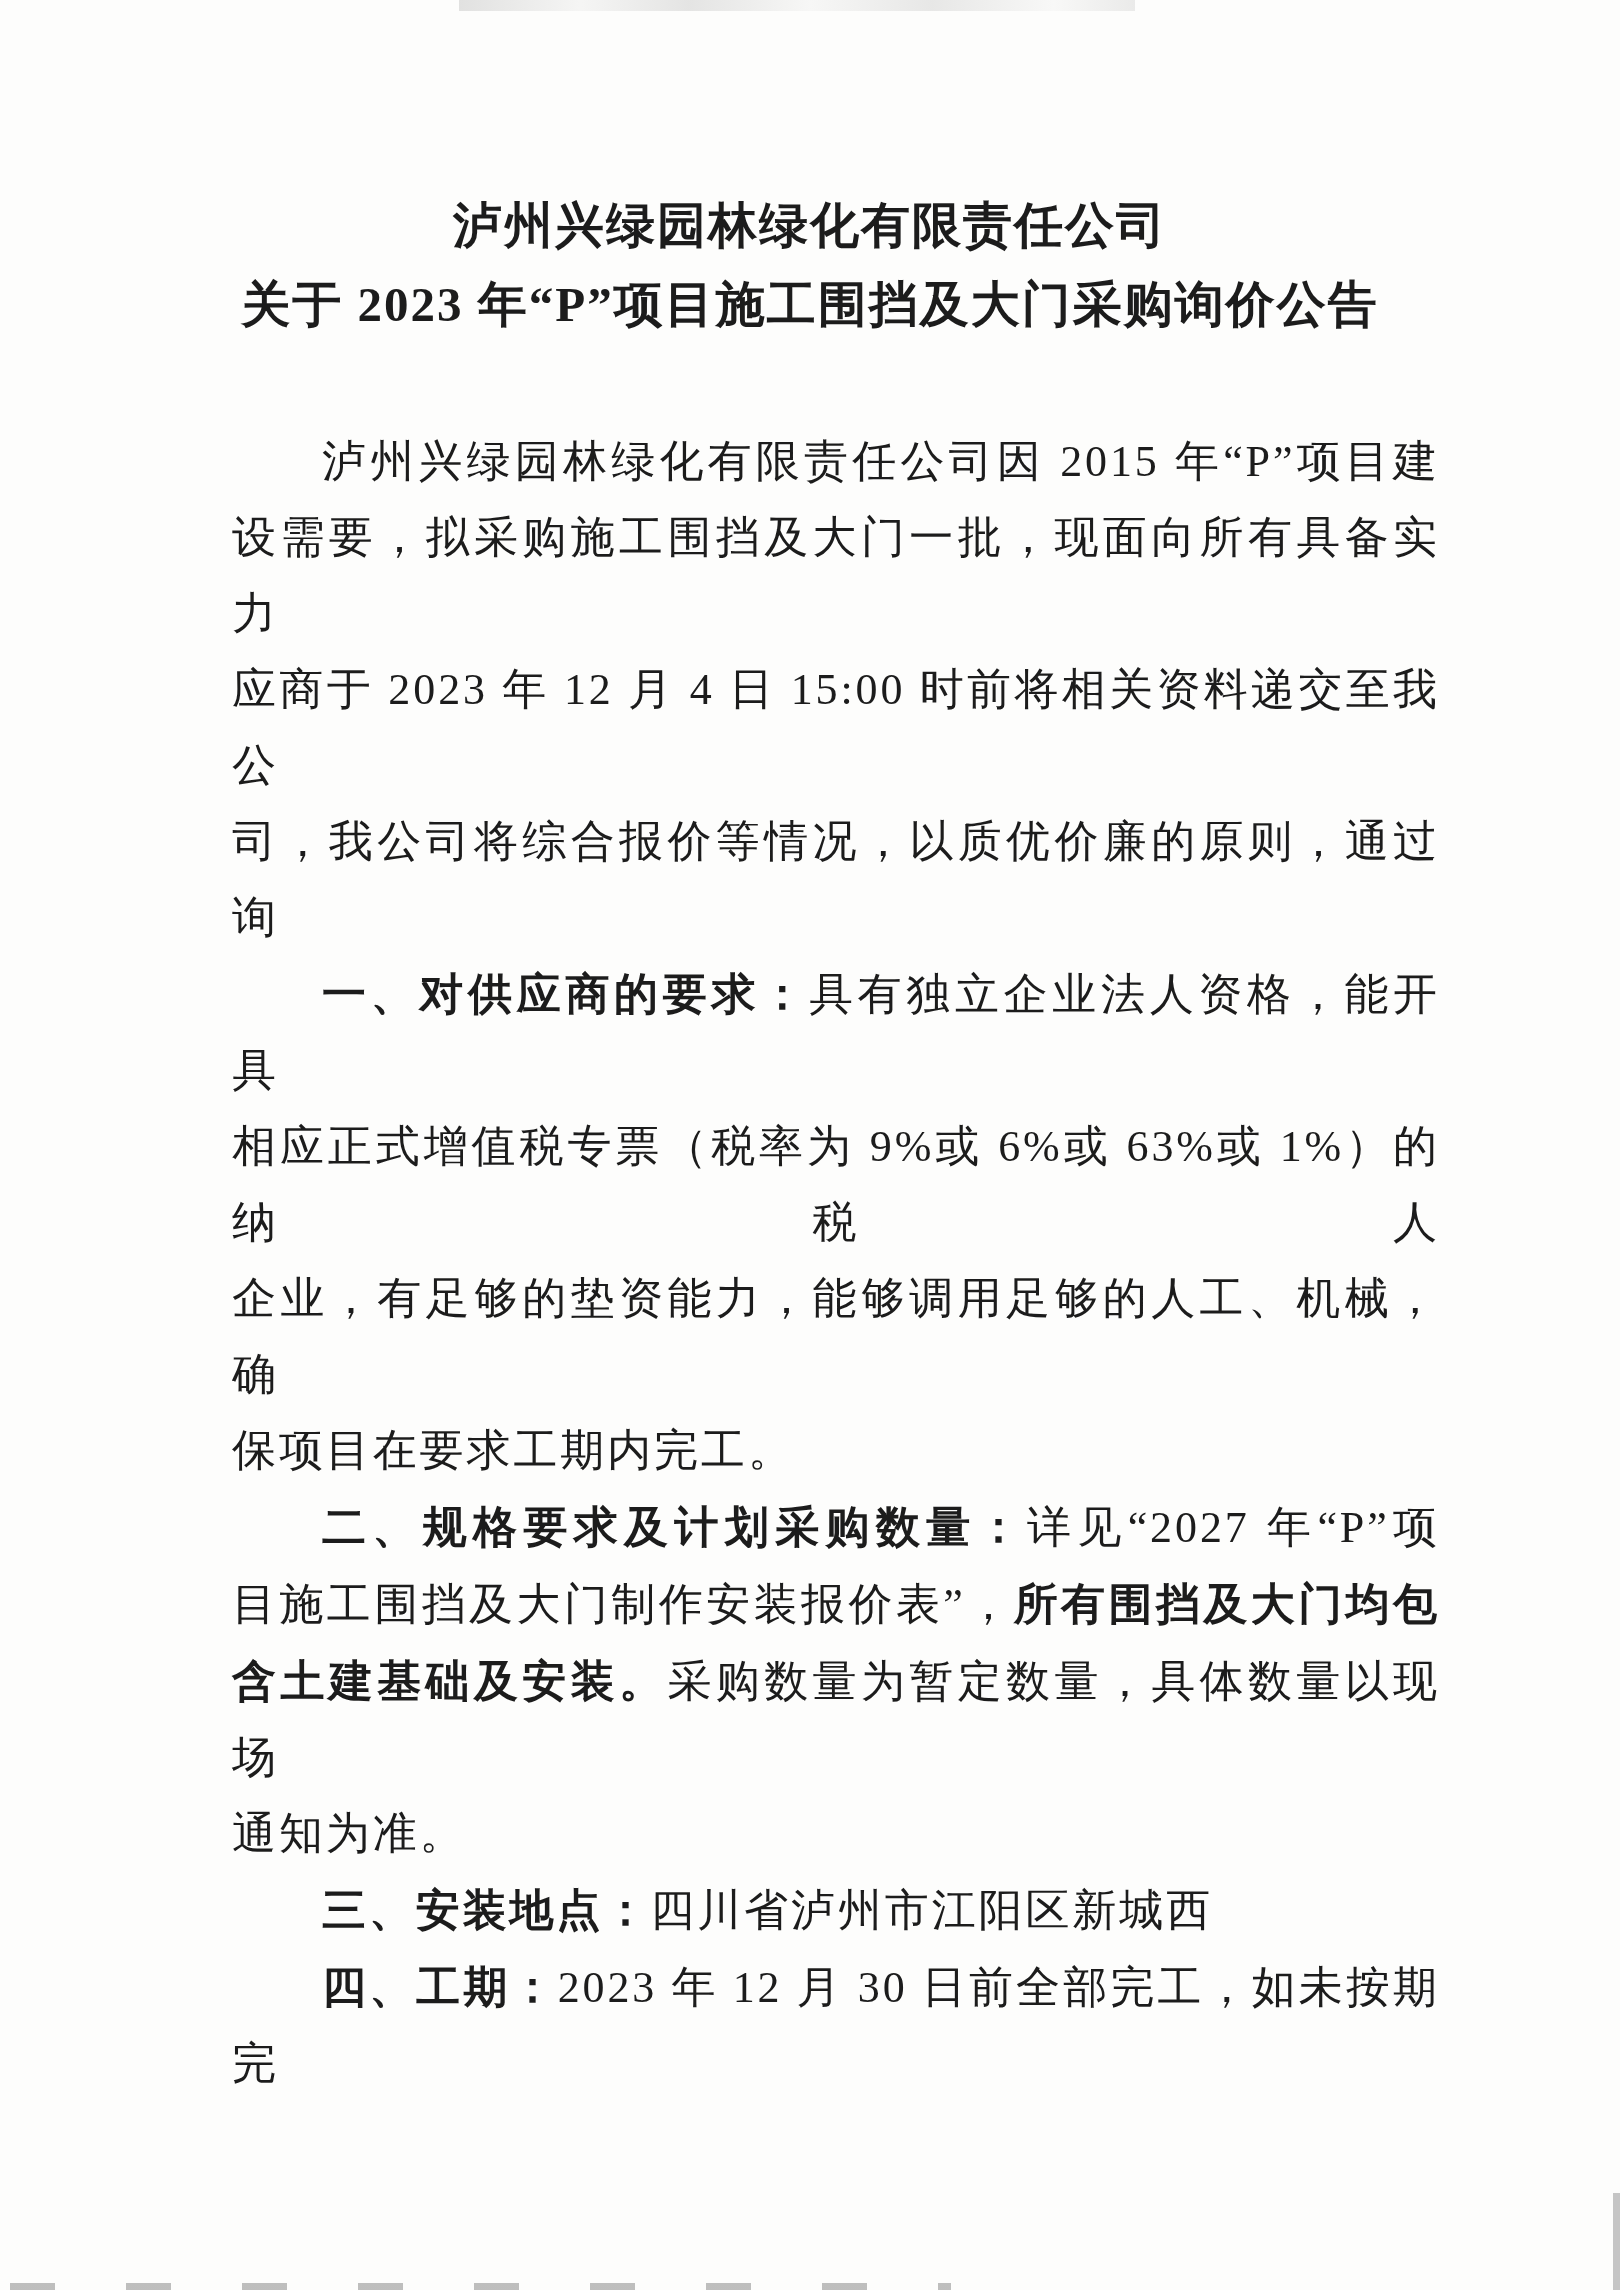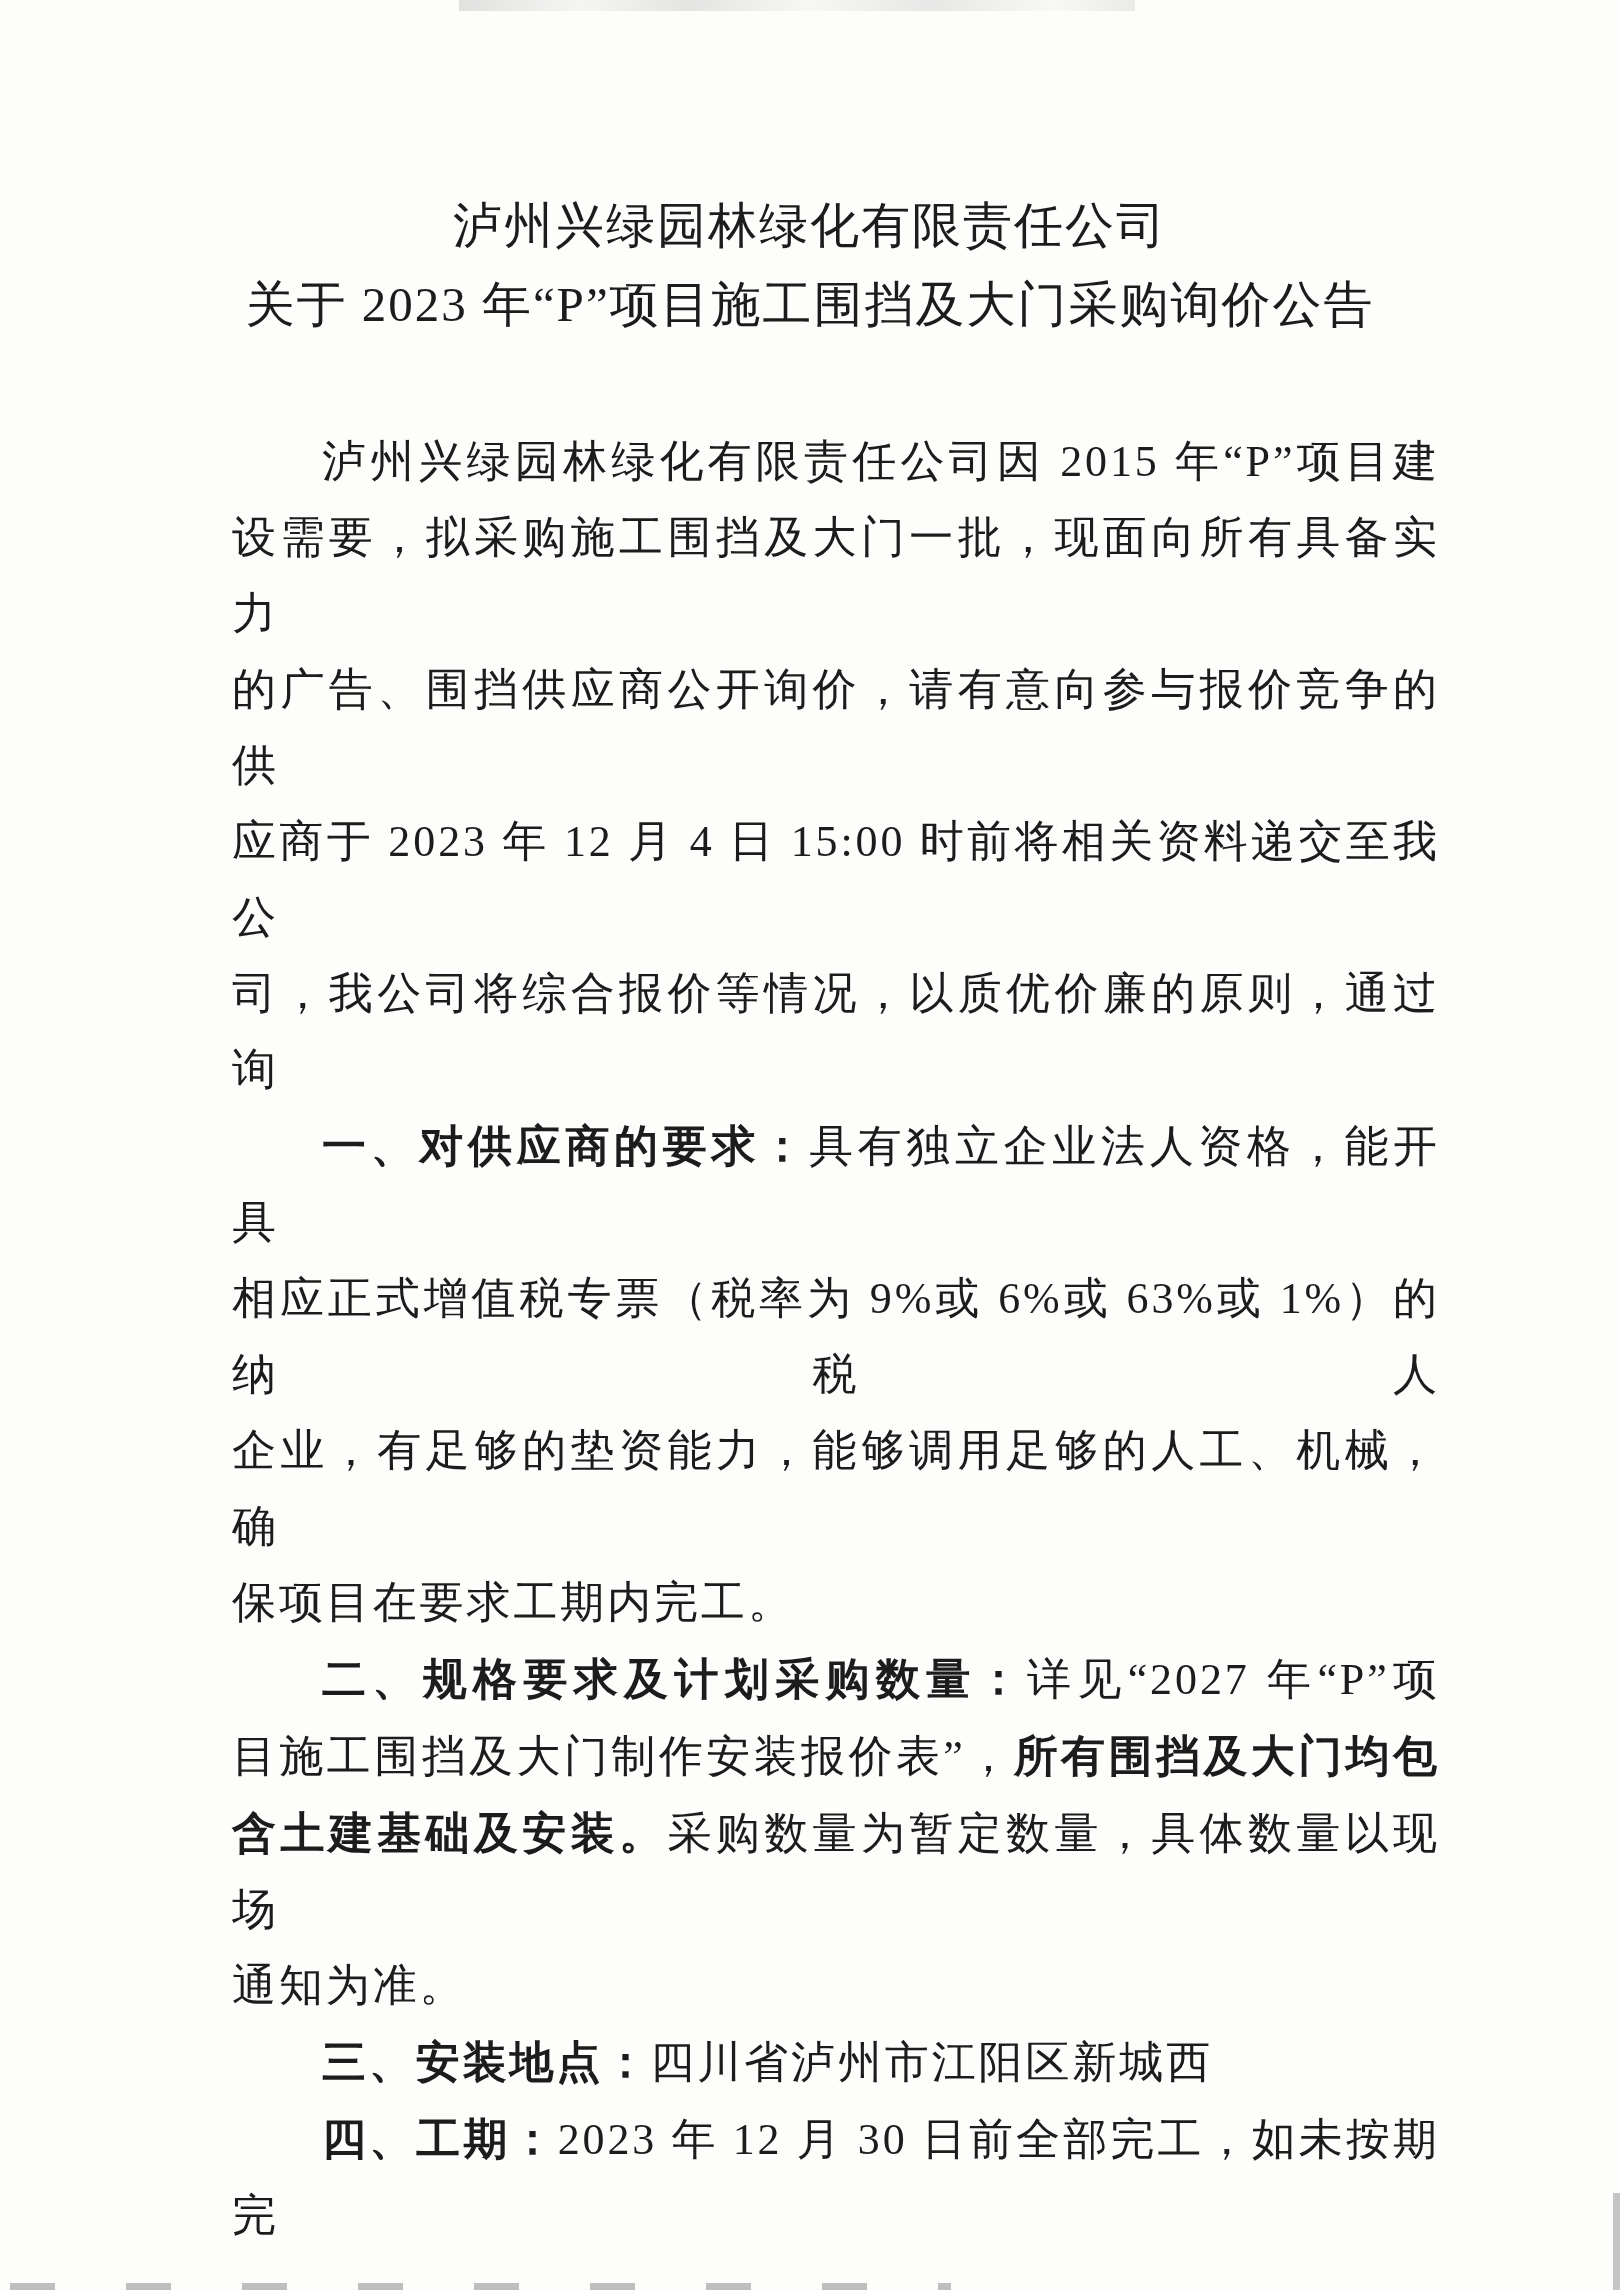--- a/index.html
+++ b/index.html
@@ -50,21 +50,21 @@
     height: 98px;
     background: rgba(70,70,70,0.30);
   }
   .titles {
     padding-top: 186px;
     text-align: center;
   }
   .title-line {
     font-size: 49px;
     line-height: 79px;
-    font-weight: normal;
+    font-weight: bold;
     letter-spacing: 2px;
     white-space: nowrap;
   }
   .content {
     margin-left: 232px;
     margin-top: 80px;
     width: 1208px;
     font-size: 44px;
     line-height: 76px;
   }
@@ -93,21 +93,20 @@
   <div class="artifact-top"></div>
 
   <div class="titles">
     <div class="title-line">泸州兴绿园林绿化有限责任公司</div>
     <div class="title-line">关于 2023 年“P”项目施工围挡及大门采购询价公告</div>
   </div>
 
   <div class="content">
       <div class="line indent justify"><span class="seg">泸州兴绿园林绿化有限责任公司因 2015 年“P”项目建</span></div>
       <div class="line justify"><span class="seg">设需要，拟采购施工围挡及大门一批，现面向所有具备实力</span></div>
-      <div class="line justify"><span class="seg">的广告、围挡供应商公开询价，请有意向参与报价竞争的供</span></div>
       <div class="line justify"><span class="seg">应商于 2023 年 12 月 4 日 15:00 时前将相关资料递交至我公</span></div>
       <div class="line justify"><span class="seg">司，我公司将综合报价等情况，以质优价廉的原则，通过询</span></div>
       <div class="line indent justify"><span class="seg seg-bold">一、对供应商的要求：</span><span class="seg">具有独立企业法人资格，能开具</span></div>
       <div class="line justify"><span class="seg">相应正式增值税专票（税率为 9%或 6%或 63%或 1%）的纳税人</span></div>
       <div class="line justify"><span class="seg">企业，有足够的垫资能力，能够调用足够的人工、机械，确</span></div>
       <div class="line"><span class="seg">保项目在要求工期内完工。</span></div>
       <div class="line indent justify"><span class="seg seg-bold">二、规格要求及计划采购数量：</span><span class="seg">详见“2027 年“P”项</span></div>
       <div class="line justify"><span class="seg">目施工围挡及大门制作安装报价表”，</span><span class="seg seg-bold">所有围挡及大门均包</span></div>
       <div class="line justify"><span class="seg seg-bold">含土建基础及安装。</span><span class="seg">采购数量为暂定数量，具体数量以现场</span></div>
       <div class="line"><span class="seg">通知为准。</span></div>

